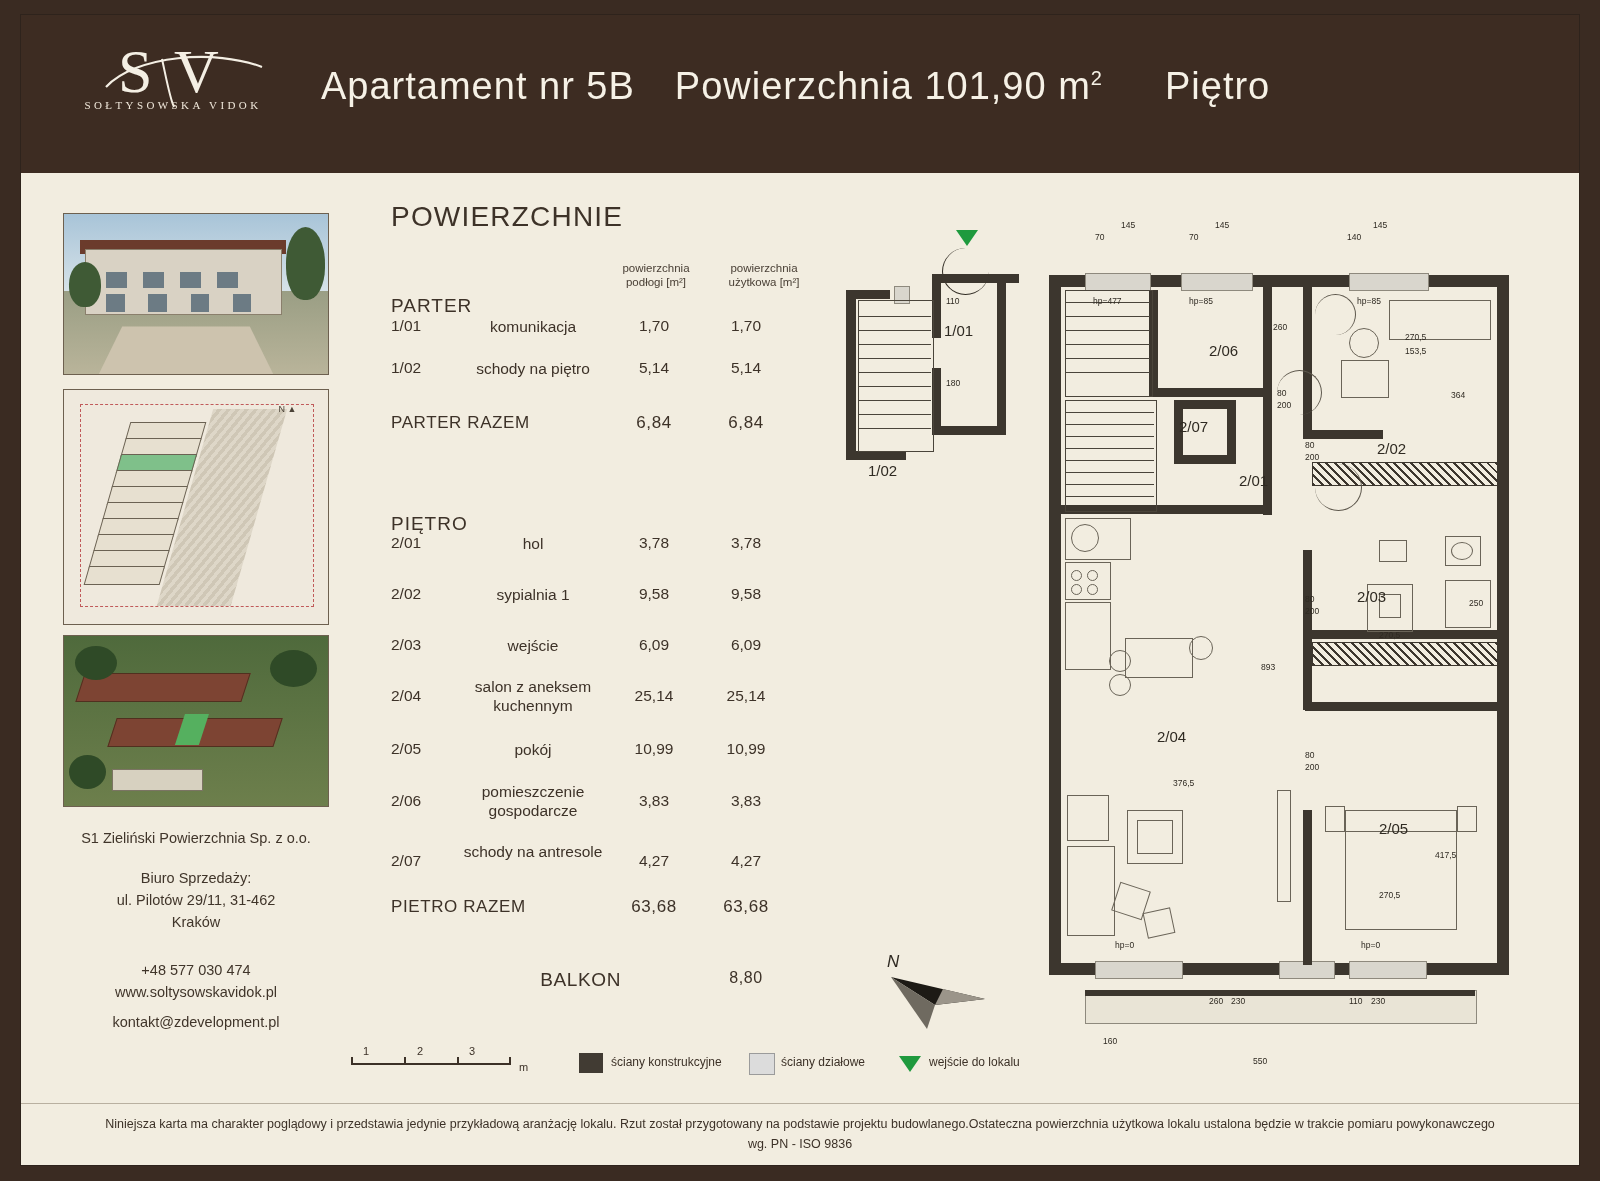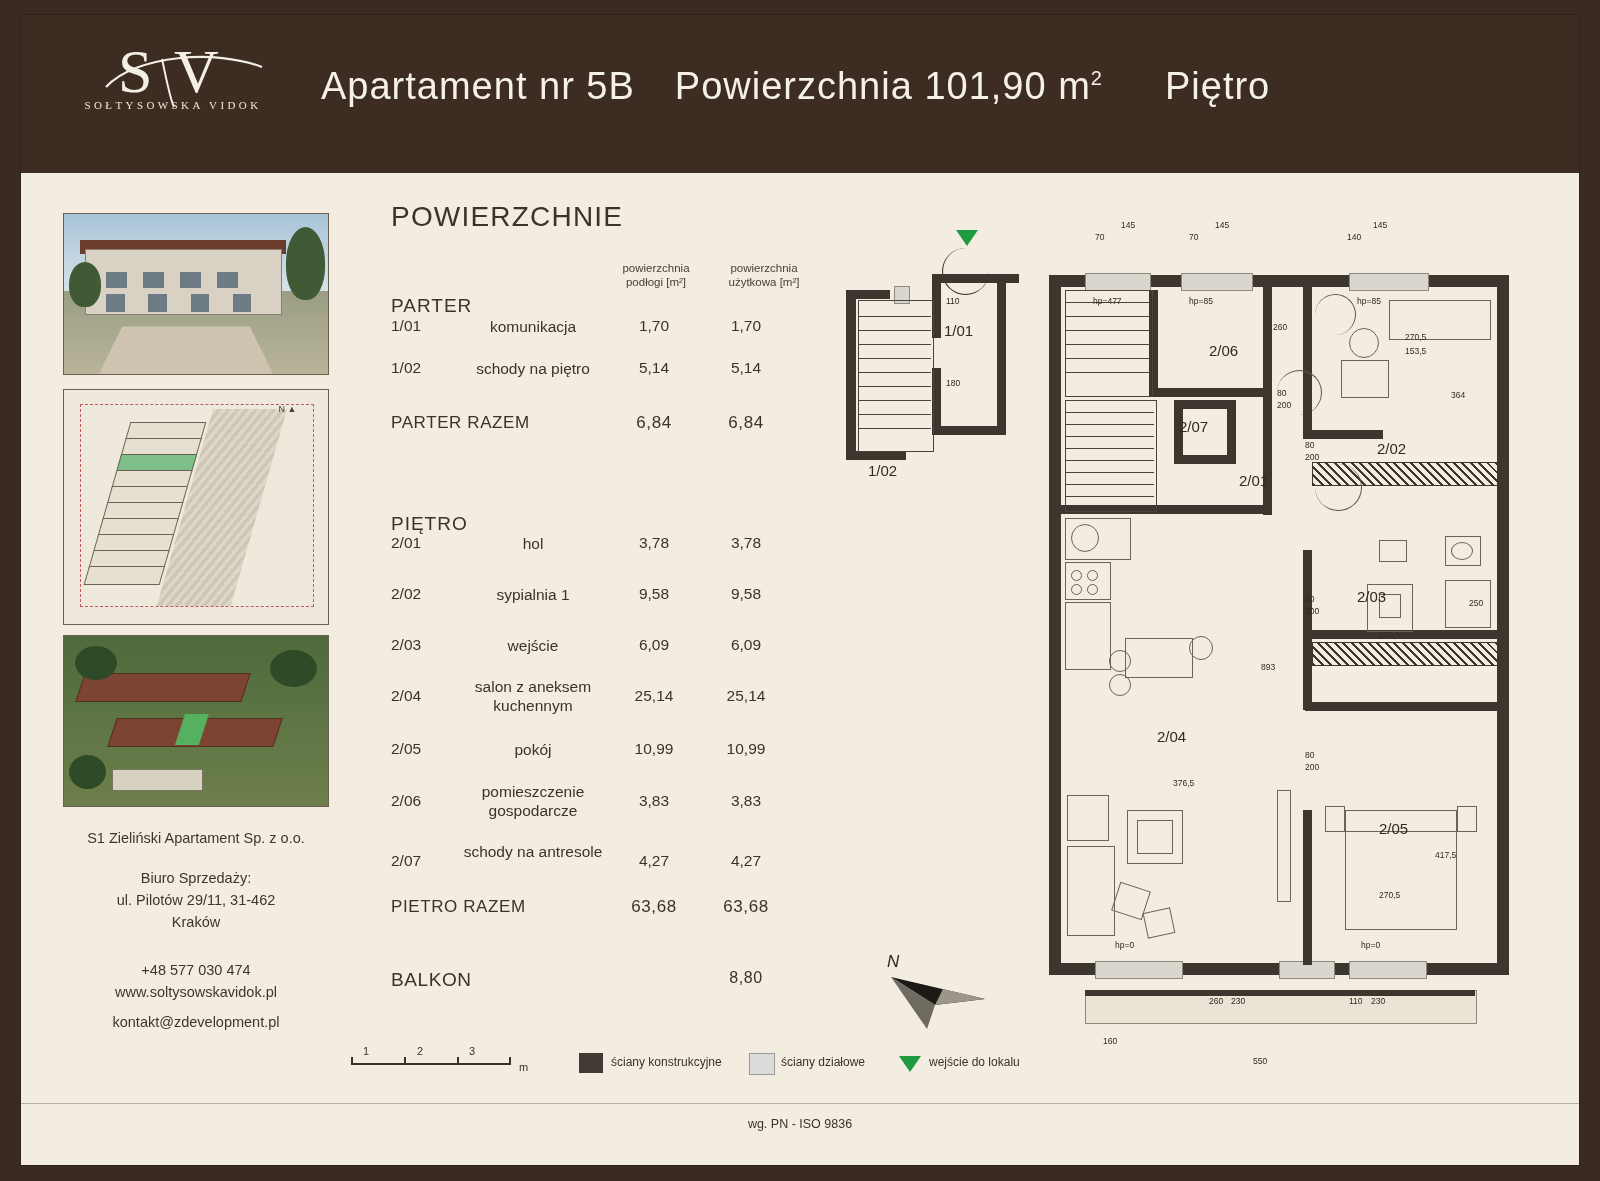--- a/index.html
+++ b/index.html
@@ -122,21 +122,21 @@
   .tbl .secthead{font-size:19px;letter-spacing:1px;margin-top:30px;}
   .tbl .colhead{position:absolute;font-size:11.5px;line-height:14px;text-align:center;color:#4a4036;}
   .row{position:absolute;left:0;width:420px;font-size:15.5px;}
   .row .code{position:absolute;left:0;width:56px;text-align:left;}
   .row .name{position:absolute;left:58px;width:168px;text-align:center;line-height:19px;}
   .row .v1{position:absolute;left:228px;width:70px;text-align:center;}
   .row .v2{position:absolute;left:320px;width:70px;text-align:center;}
   .row.total{font-size:17px;letter-spacing:0.6px;}
   .row.total .code{width:230px;text-align:left;}
   .row.balkon{font-size:19px;letter-spacing:0.6px;}
-  .row.balkon .code{width:230px;text-align:left;}
+  .row.balkon .code{width:230px;text-align:right;}
 
   
   .plan{position:absolute;left:800px;top:185px;width:740px;height:880px;}
   .planbox{position:absolute;}
 
   
   .inset{position:absolute;left:25px;top:30px;width:190px;height:250px;}
   .wallk{position:absolute;background:#3c362e;}
   .wall-lt{position:absolute;background:#d9d6cd;border:1px solid #8e897d;}
   .hatch{position:absolute;
@@ -225,21 +225,21 @@
     <div class="ae-roofrow" style="left:6%;top:22%;width:62%;height:16%;transform:skewX(-18deg)"></div>
     <div class="ae-roofrow" style="left:18%;top:48%;width:62%;height:16%;transform:skewX(-18deg)"></div>
     <div class="ae-green" style="left:44%;top:46%;width:9%;height:18%;transform:skewX(-18deg)"></div>
     <div class="ae-tree" style="left:4%;top:6%;width:16%;height:20%"></div>
     <div class="ae-tree" style="left:78%;top:8%;width:18%;height:22%"></div>
     <div class="ae-tree" style="left:2%;top:70%;width:14%;height:20%"></div>
     <div class="ae-roofrow" style="left:18%;top:78%;width:34%;height:12%;background:#d7d1c0;border-color:#7b7463"></div>
   </div>
 
   <div class="company">
-    <div>S1  Zieliński Apartament Sp. z o.o.</div>
+    <div>S1  Zieliński Powierzchnia Sp. z o.o.</div>
     <div class="blk">Biuro Sprzedaży:</div>
     <div>ul. Pilotów 29/11, 31-462</div>
     <div>Kraków</div>
     <div class="phone">+48  577  030  474</div>
     <div>www.soltysowskavidok.pl</div>
     <div class="mail">kontakt@zdevelopment.pl</div>
   </div>
 
   <div class="scalebar">
     <div class="line"></div>
@@ -536,16 +536,17 @@
       <svg width="130" height="90" viewBox="0 0 130 90">
         <polygon points="10,32 104,54 54,60" fill="#1d1a15"></polygon>
         <polygon points="10,32 54,60 46,84" fill="#6f6a60"></polygon>
         <polygon points="104,54 54,60 62,44" fill="#9b958a"></polygon>
         <text x="6" y="22" font-family="Liberation Sans, sans-serif" font-size="17" fill="#2f2a22" font-style="italic">N</text>
       </svg>
     </div>
   </div>
 
   <div class="footer">
+    <div>Niniejsza karta ma charakter poglądowy i przedstawia jedynie przykładową aranżację lokalu. Rzut został przygotowany na podstawie projektu budowlanego.Ostateczna powierzchnia użytkowa lokalu ustalona będzie w trakcie pomiaru powykonawczego</div>
     <div>wg. PN - ISO 9836</div>
   </div>
 
 </div>
 
 </body></html>

